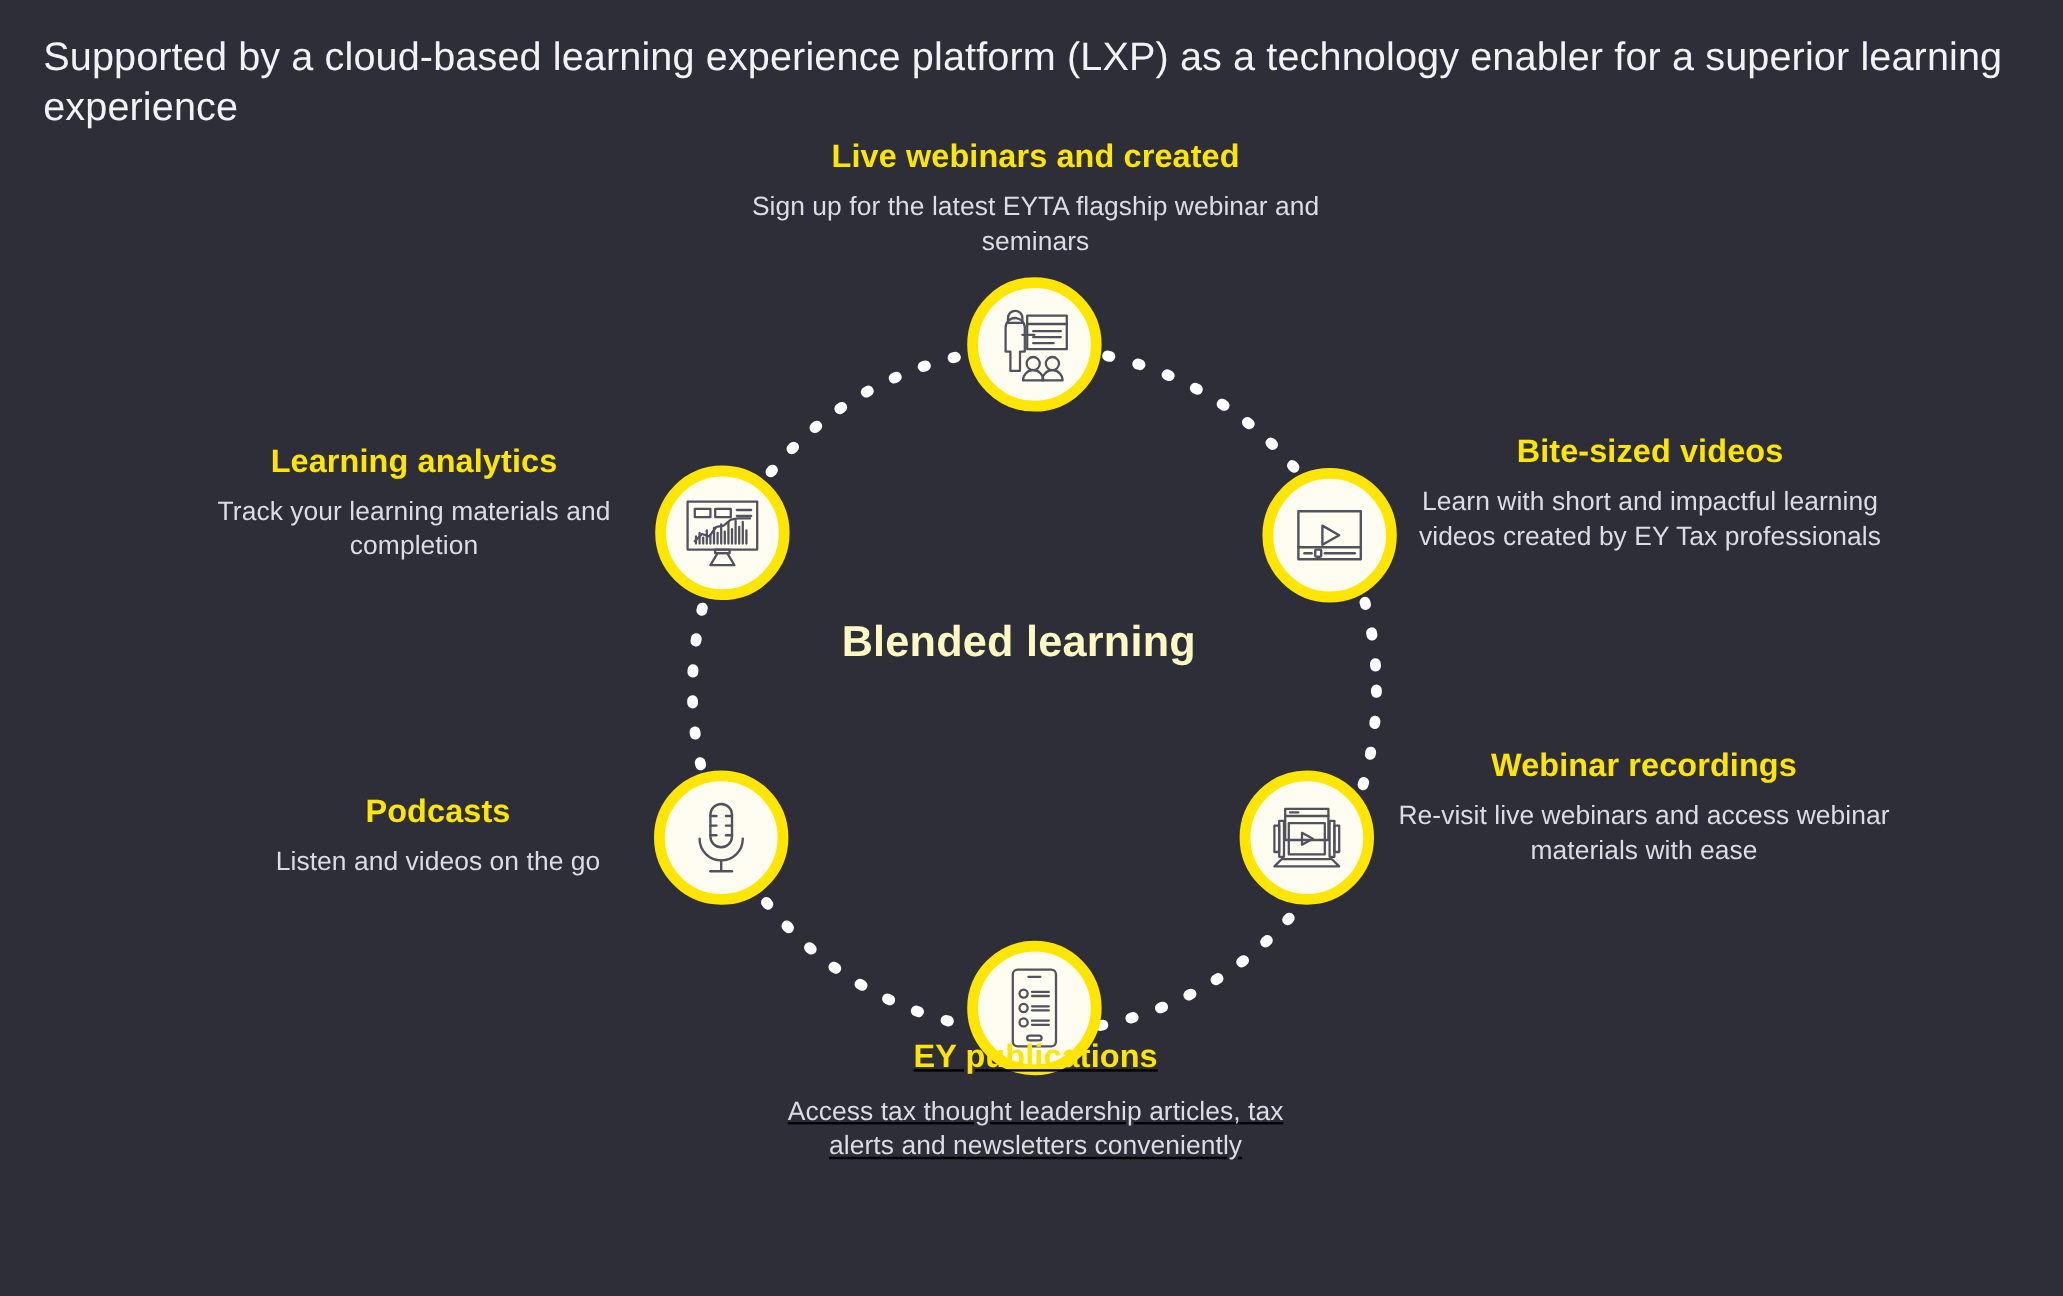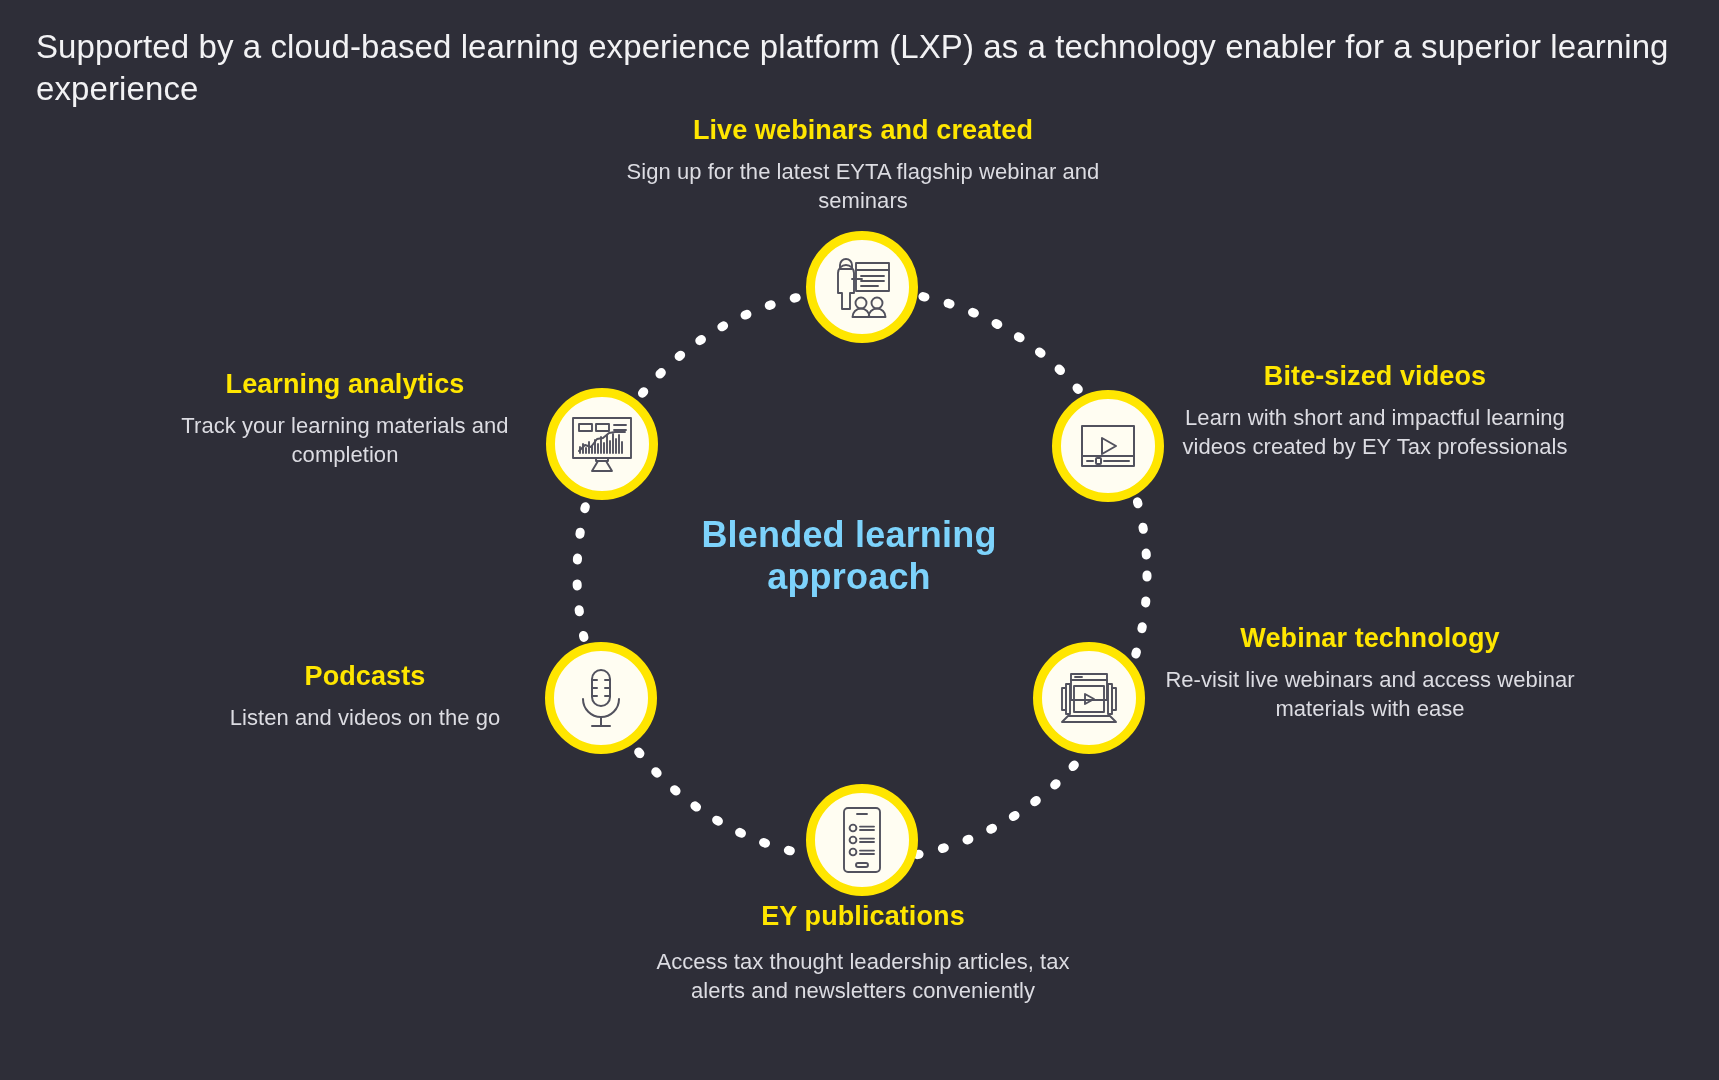--- a/index.html
+++ b/index.html
@@ -48,21 +48,21 @@
     pointer-events: none;
   }
 
   
   .center-label {
     position: absolute;
     left: 639px;
     top: 514px;
     width: 420px;
     text-align: center;
-    color: #7dd3fc;
+    color: #fef9c3;
     font-size: 36px;
     font-weight: 700;
     line-height: 1.18;
     letter-spacing: 0.2px;
   }
 
   
   .node {
     position: absolute;
     width: 112px;
@@ -107,21 +107,20 @@
   <div class="title">Supported by a cloud-based learning experience platform (LXP) as a technology enabler for a superior learning experience</div>
 
   <div class="stage">
 
     <svg class="ring-svg" viewBox="0 0 1719 1080" xmlns="http://www.w3.org/2000/svg">
       <circle cx="862" cy="575" r="285" fill="none" stroke="#ffffff" stroke-width="9" stroke-linecap="round" stroke-dasharray="2 24"></circle>
     </svg>
 
     <div class="center-label">
       <div>Blended learning</div>
-      <div>approach</div>
     </div>
 
     <div class="node" style="left:806px; top:231px;">
       <span>
         <svg width="72" height="72" viewBox="0 0 72 72" fill="none" stroke="#52525e" stroke-width="1.9" stroke-linecap="round" stroke-linejoin="round">
 
           <rect x="30" y="12" width="33" height="28"></rect>
           <line x1="30" y1="19" x2="63" y2="19"></line>
           <line x1="35" y1="25" x2="58" y2="25"></line>
           <line x1="35" y1="30" x2="58" y2="30"></line>
@@ -176,21 +175,21 @@
           <path d="M56 22 h4 v22 h-4 z"></path>
 
           <rect x="18" y="20" width="30" height="26"></rect>
           <path d="M29 28 l9 5 -9 5 z"></path>
 
           <path d="M12 50 h42 l6 6 h-54 z"></path>
         </svg>
       </span>
     </div>
     <div class="label ta-center" style="left:1140px; top:622px; width:460px;">
-      <p class="heading">Webinar technology</p>
+      <p class="heading">Webinar recordings</p>
       <p class="desc">Re-visit live webinars and access webinar materials with ease</p>
     </div>
 
     <div class="node" style="left:806px; top:784px;">
       <span>
         <svg width="58" height="70" viewBox="0 0 58 70" fill="none" stroke="#52525e" stroke-width="1.9" stroke-linecap="round" stroke-linejoin="round">
           <rect x="11" y="3" width="36" height="64" rx="4"></rect>
           <line x1="24" y1="9" x2="34" y2="9"></line>
           <rect x="23" y="58" width="12" height="4" rx="2"></rect>
           <circle cx="20" cy="23" r="3.4"></circle>
@@ -198,21 +197,21 @@
           <line x1="27" y1="25" x2="41" y2="25"></line>
           <circle cx="20" cy="35" r="3.4"></circle>
           <line x1="27" y1="33.6" x2="41" y2="33.6"></line>
           <line x1="27" y1="37" x2="41" y2="37"></line>
           <circle cx="20" cy="47" r="3.4"></circle>
           <line x1="27" y1="45.6" x2="41" y2="45.6"></line>
           <line x1="27" y1="49" x2="41" y2="49"></line>
         </svg>
       </span>
     </div>
-    <div class="label ta-center" style="left:632px; top:900px; width:462px;">
+    <div class="label ta-center" style="left:632px; top:864px; width:462px;text-decoration:underline;">
       <p class="heading">EY publications</p>
       <p class="desc" style="margin-top:16px;">Access tax thought leadership articles, tax alerts and newsletters conveniently</p>
     </div>
 
     <div class="node" style="left:545px; top:642px;">
       <span>
         <svg width="58" height="66" viewBox="0 0 58 66" fill="none" stroke="#52525e" stroke-width="2" stroke-linecap="round" stroke-linejoin="round">
           <rect x="20" y="5" width="18" height="36" rx="9"></rect>
           <line x1="20" y1="15" x2="25" y2="15"></line>
           <line x1="33" y1="15" x2="38" y2="15"></line>

